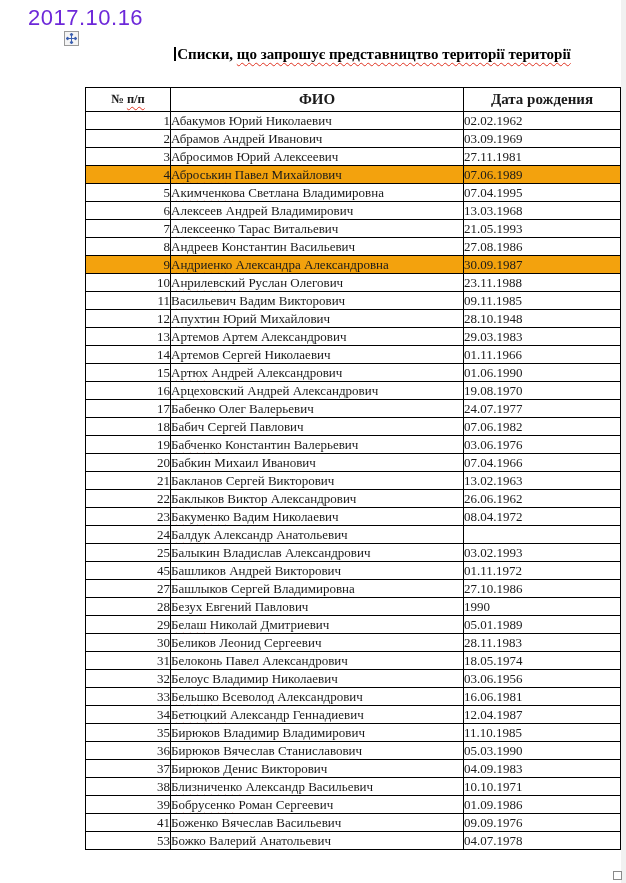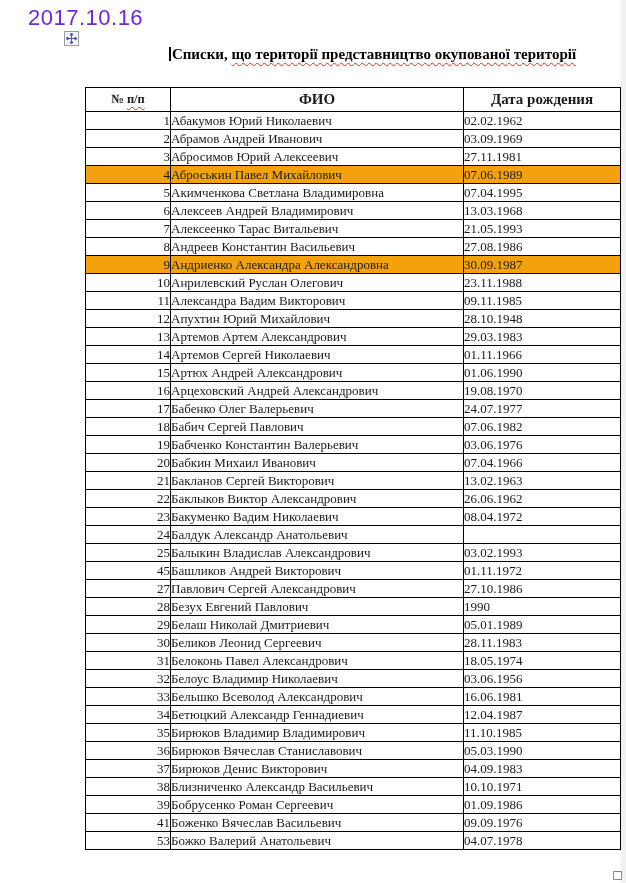--- a/index.html
+++ b/index.html
@@ -71,21 +71,21 @@
       <path d="M5.5 0 L7 2 L4 2 Z"></path>
       <path d="M5.5 11 L7 9 L4 9 Z"></path>
       <path d="M0 5.5 L2 4 L2 7 Z"></path>
       <path d="M11 5.5 L9 4 L9 7 Z"></path>
     </g>
   </svg>
 </div>
 
 <div class="title">
   <span class="caret"></span><span>Списки,</span>
-  <span class="sq">що території представництво окупованої території</span><br>
+  <span class="sq">що запрошує представництво території території</span><br>
 </div>
 
 <table class="list">
   <colgroup>
       <col class="c1">
       <col class="c2">
       <col class="c3">
     </colgroup>
   <thead>
     <tr>
@@ -140,21 +140,21 @@
         <td class="name"><span class="sq">Андриенко</span> Александра Александровна</td>
         <td class="dob">30.09.1987</td>
       </tr>
       <tr>
         <td class="num">10</td>
         <td class="name"><span class="sq">Анрилевский</span> Руслан Олегович</td>
         <td class="dob">23.11.1988</td>
       </tr>
       <tr>
         <td class="num">11</td>
-        <td class="name"><span class="sq">Александра</span> Вадим Викторович</td>
+        <td class="name"><span class="sq">Васильевич</span> Вадим Викторович</td>
         <td class="dob">09.11.1985</td>
       </tr>
       <tr>
         <td class="num">12</td>
         <td class="name"><span class="sq">Апухтин</span> Юрий Михайлович</td>
         <td class="dob">28.10.1948</td>
       </tr>
       <tr>
         <td class="num">13</td>
         <td class="name">Артемов Артем Александрович</td>
@@ -220,21 +220,21 @@
         <td class="name">Балыкин Владислав Александрович</td>
         <td class="dob">03.02.1993</td>
       </tr>
       <tr>
         <td class="num">45</td>
         <td class="name"><span class="sq">Башликов</span> Андрей Викторович</td>
         <td class="dob">01.11.1972</td>
       </tr>
       <tr>
         <td class="num">27</td>
-        <td class="name">Павлович Сергей Александрович</td>
+        <td class="name">Башлыков Сергей Владимировна</td>
         <td class="dob">27.10.1986</td>
       </tr>
       <tr>
         <td class="num">28</td>
         <td class="name">Безух Евгений Павлович</td>
         <td class="dob">1990</td>
       </tr>
       <tr>
         <td class="num">29</td>
         <td class="name"><span class="sq">Белаш</span> Николай Дмитриевич</td>

